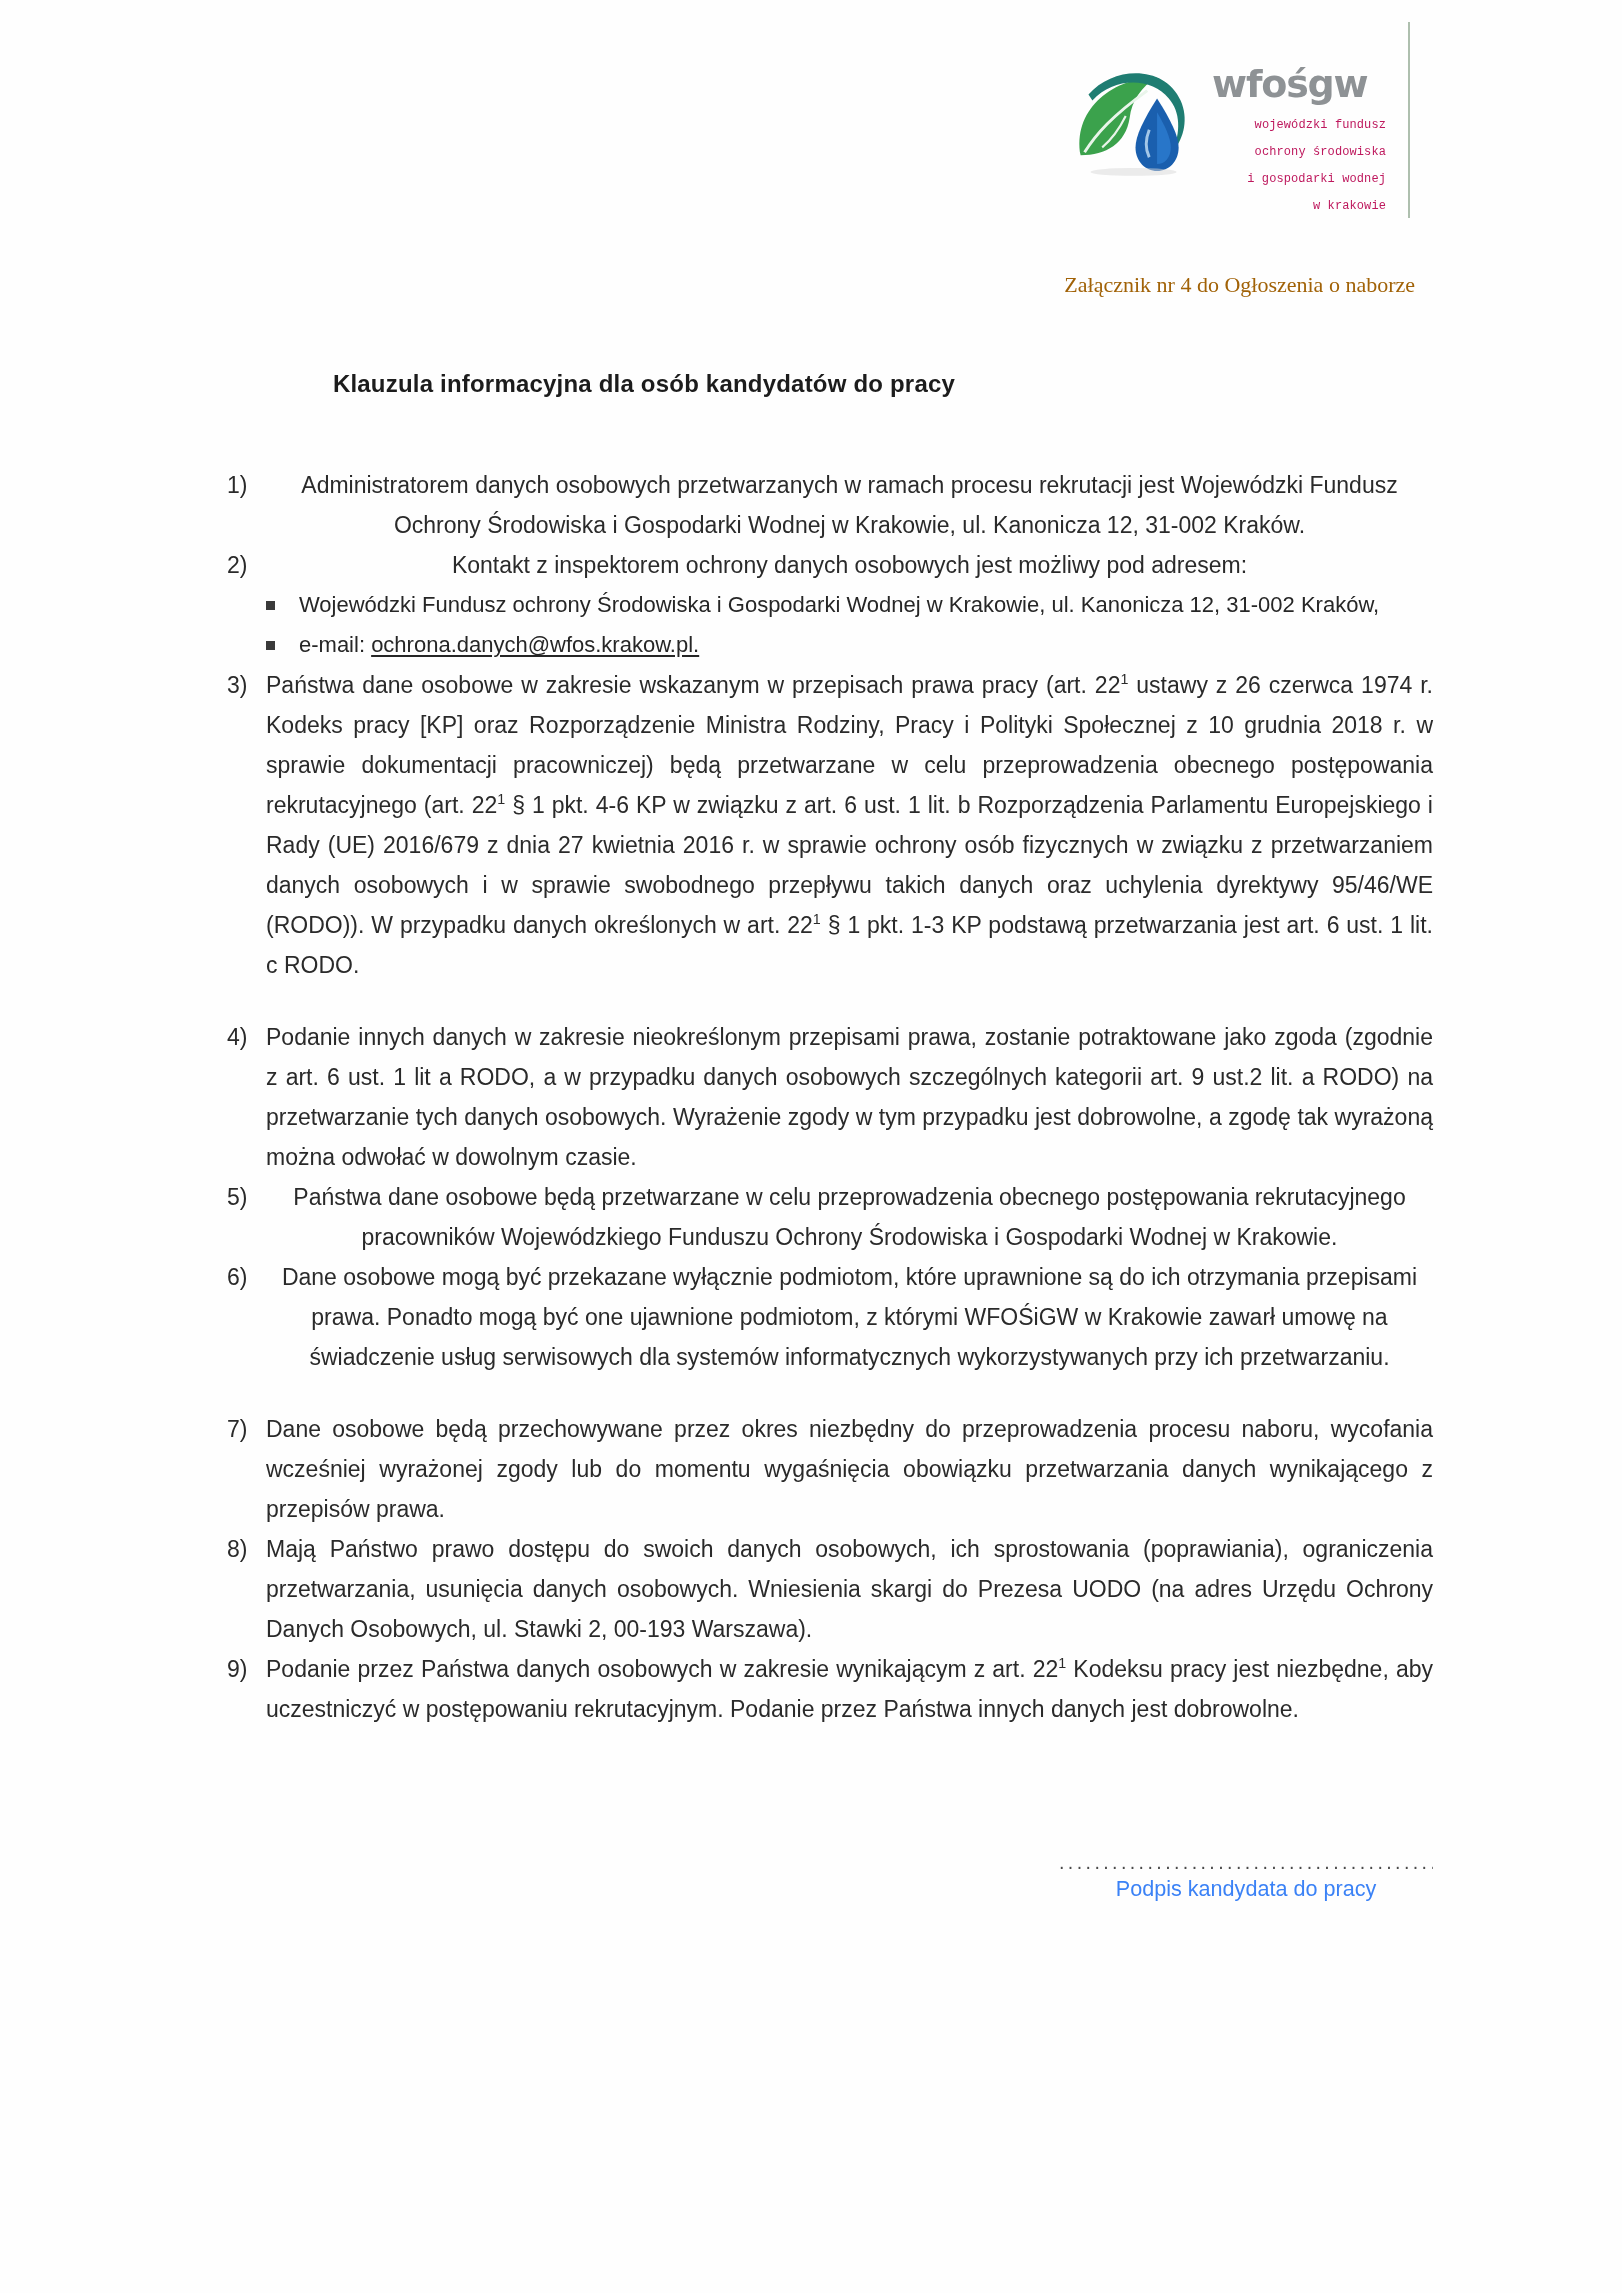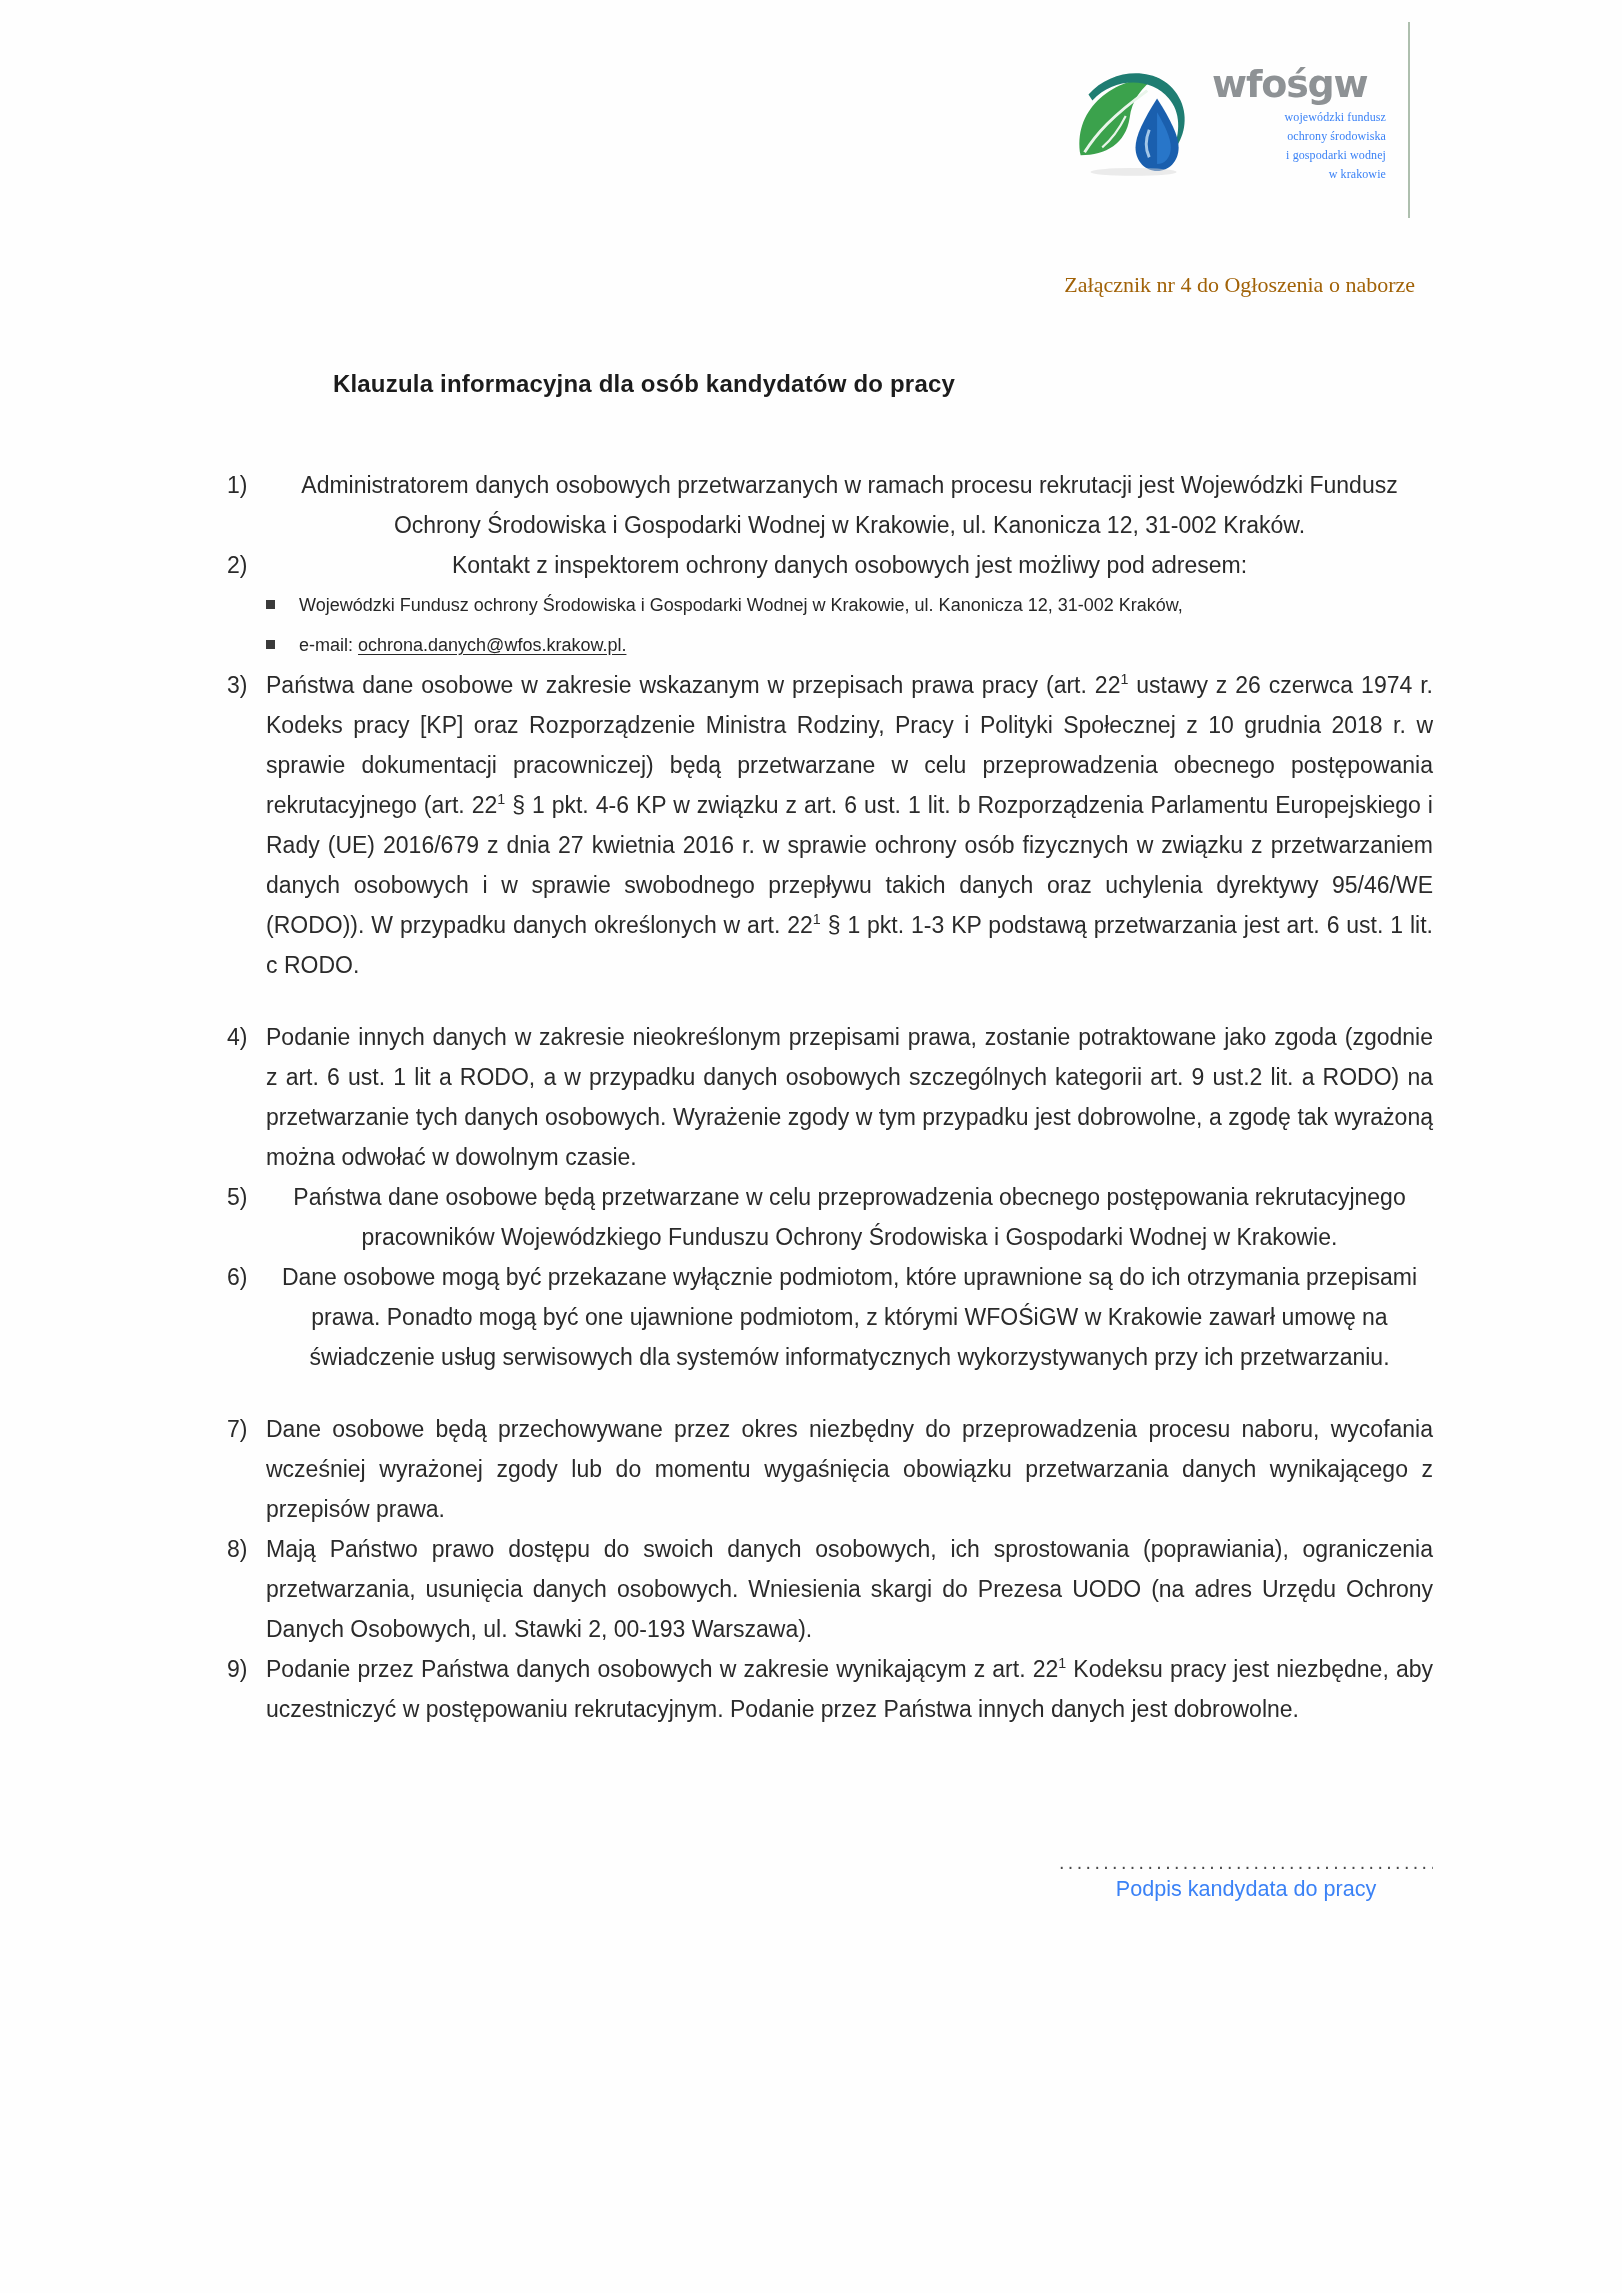--- a/index.html
+++ b/index.html
@@ -55,26 +55,26 @@
   .logo-word {
     font-family: "DejaVu Sans", sans-serif;
     font-weight: bold;
     font-size: 38px;
     letter-spacing: -1.2px;
     color: #8e9295;
     line-height: 43px;
     margin: 0;
   }
   .logo-sub {
-    margin: 4px 0 0 0;
+    margin: 12px 0 0 0;
     text-align: right;
-    font-family: Liberation Serif, serif;
+    font-family: Liberation Mono, monospace;
     font-size: 12px;
     line-height: 15px;
-    color: #3b82f6;
+    color: #be185d;
     letter-spacing: 0.1px;
     white-space: nowrap;
   }
   .header-rule {
     position: absolute;
     left: 1408px;
     top: 21.6px;
     width: 2px;
     height: 196px;
     background: #aebfae;
@@ -140,21 +140,21 @@
 
   
   .sublist {
     margin: 0;
     padding: 0;
     list-style: none;
   }
   .subitem {
     display: flex;
     align-items: flex-start;
-    font-size: 18px;
+    font-size: 22px;
     line-height: 40px;
     padding-left: 39px;
   }
   .subitem .bullet {
     flex: 0 0 auto;
     width: 33px;
     line-height: 40px;
   }
   .bullet-square {
     display: inline-block;

